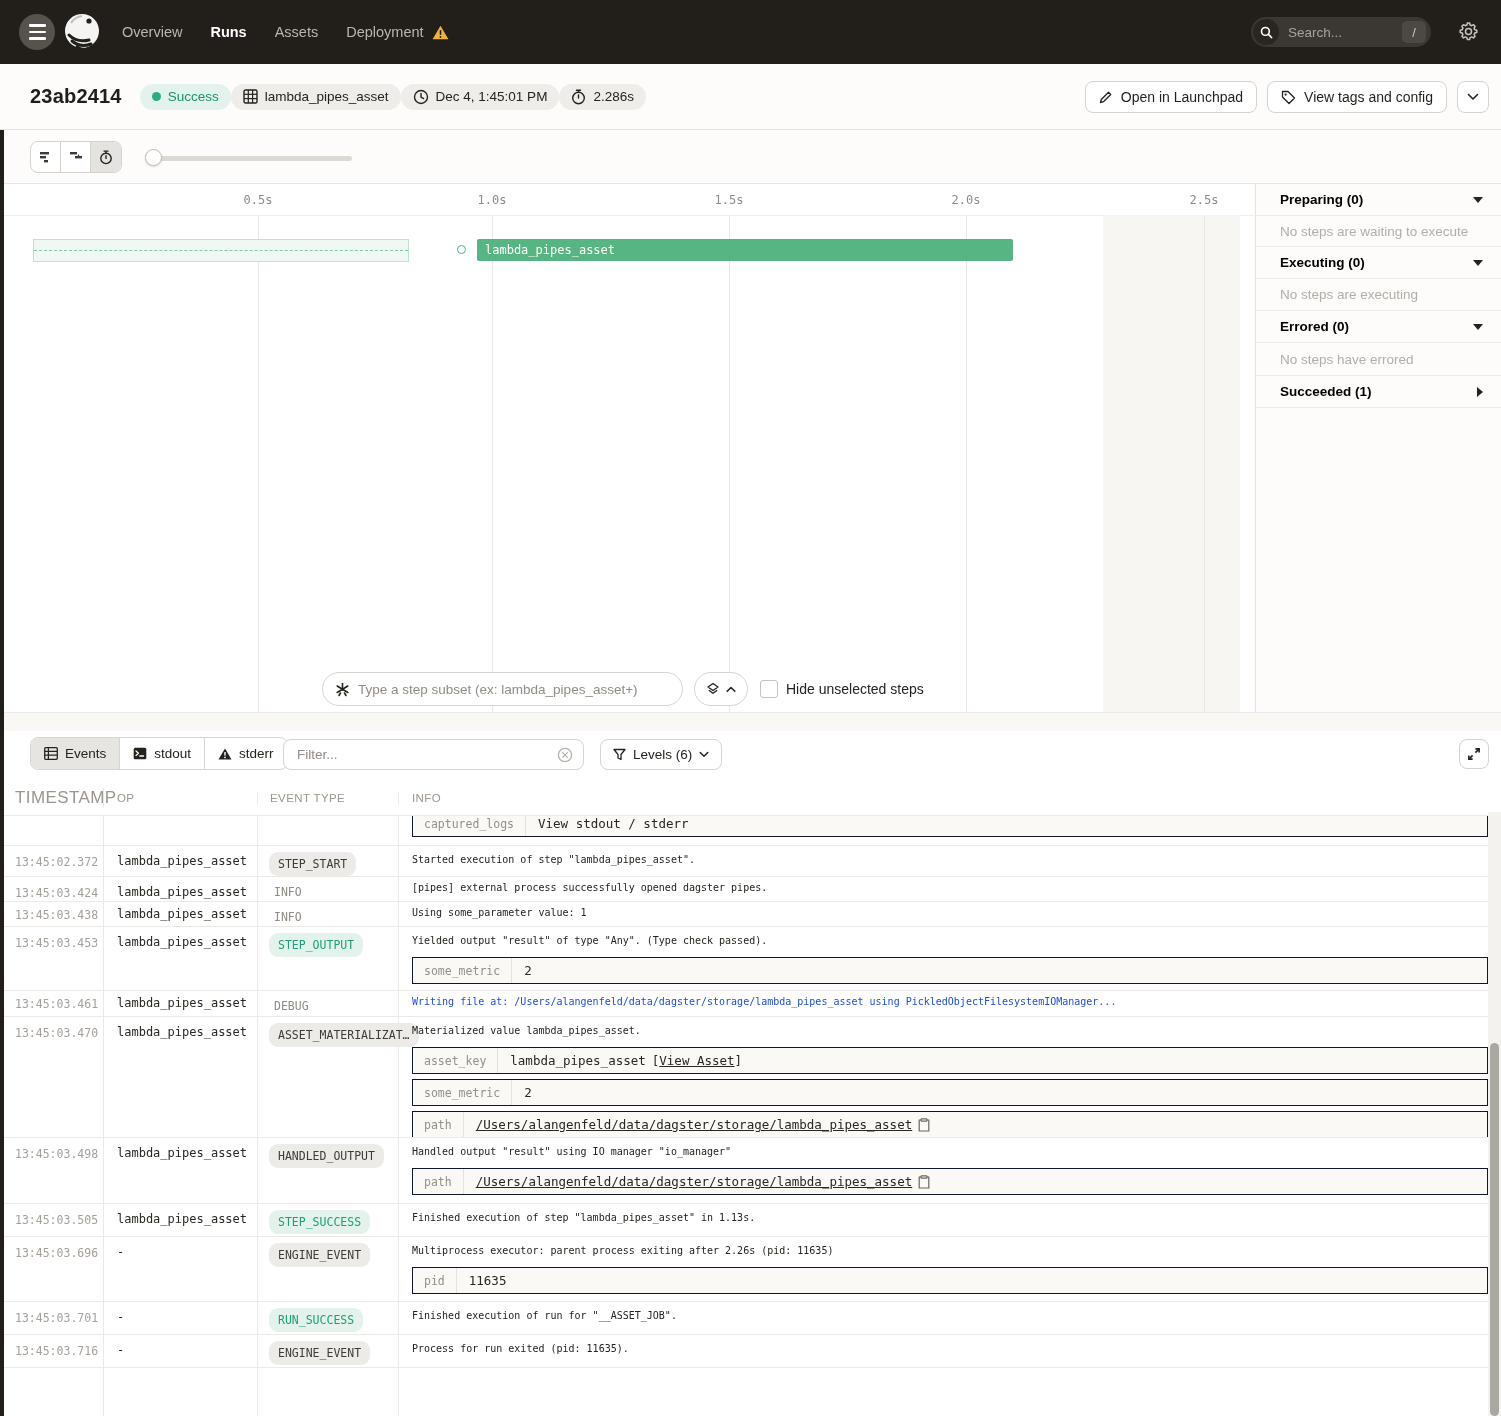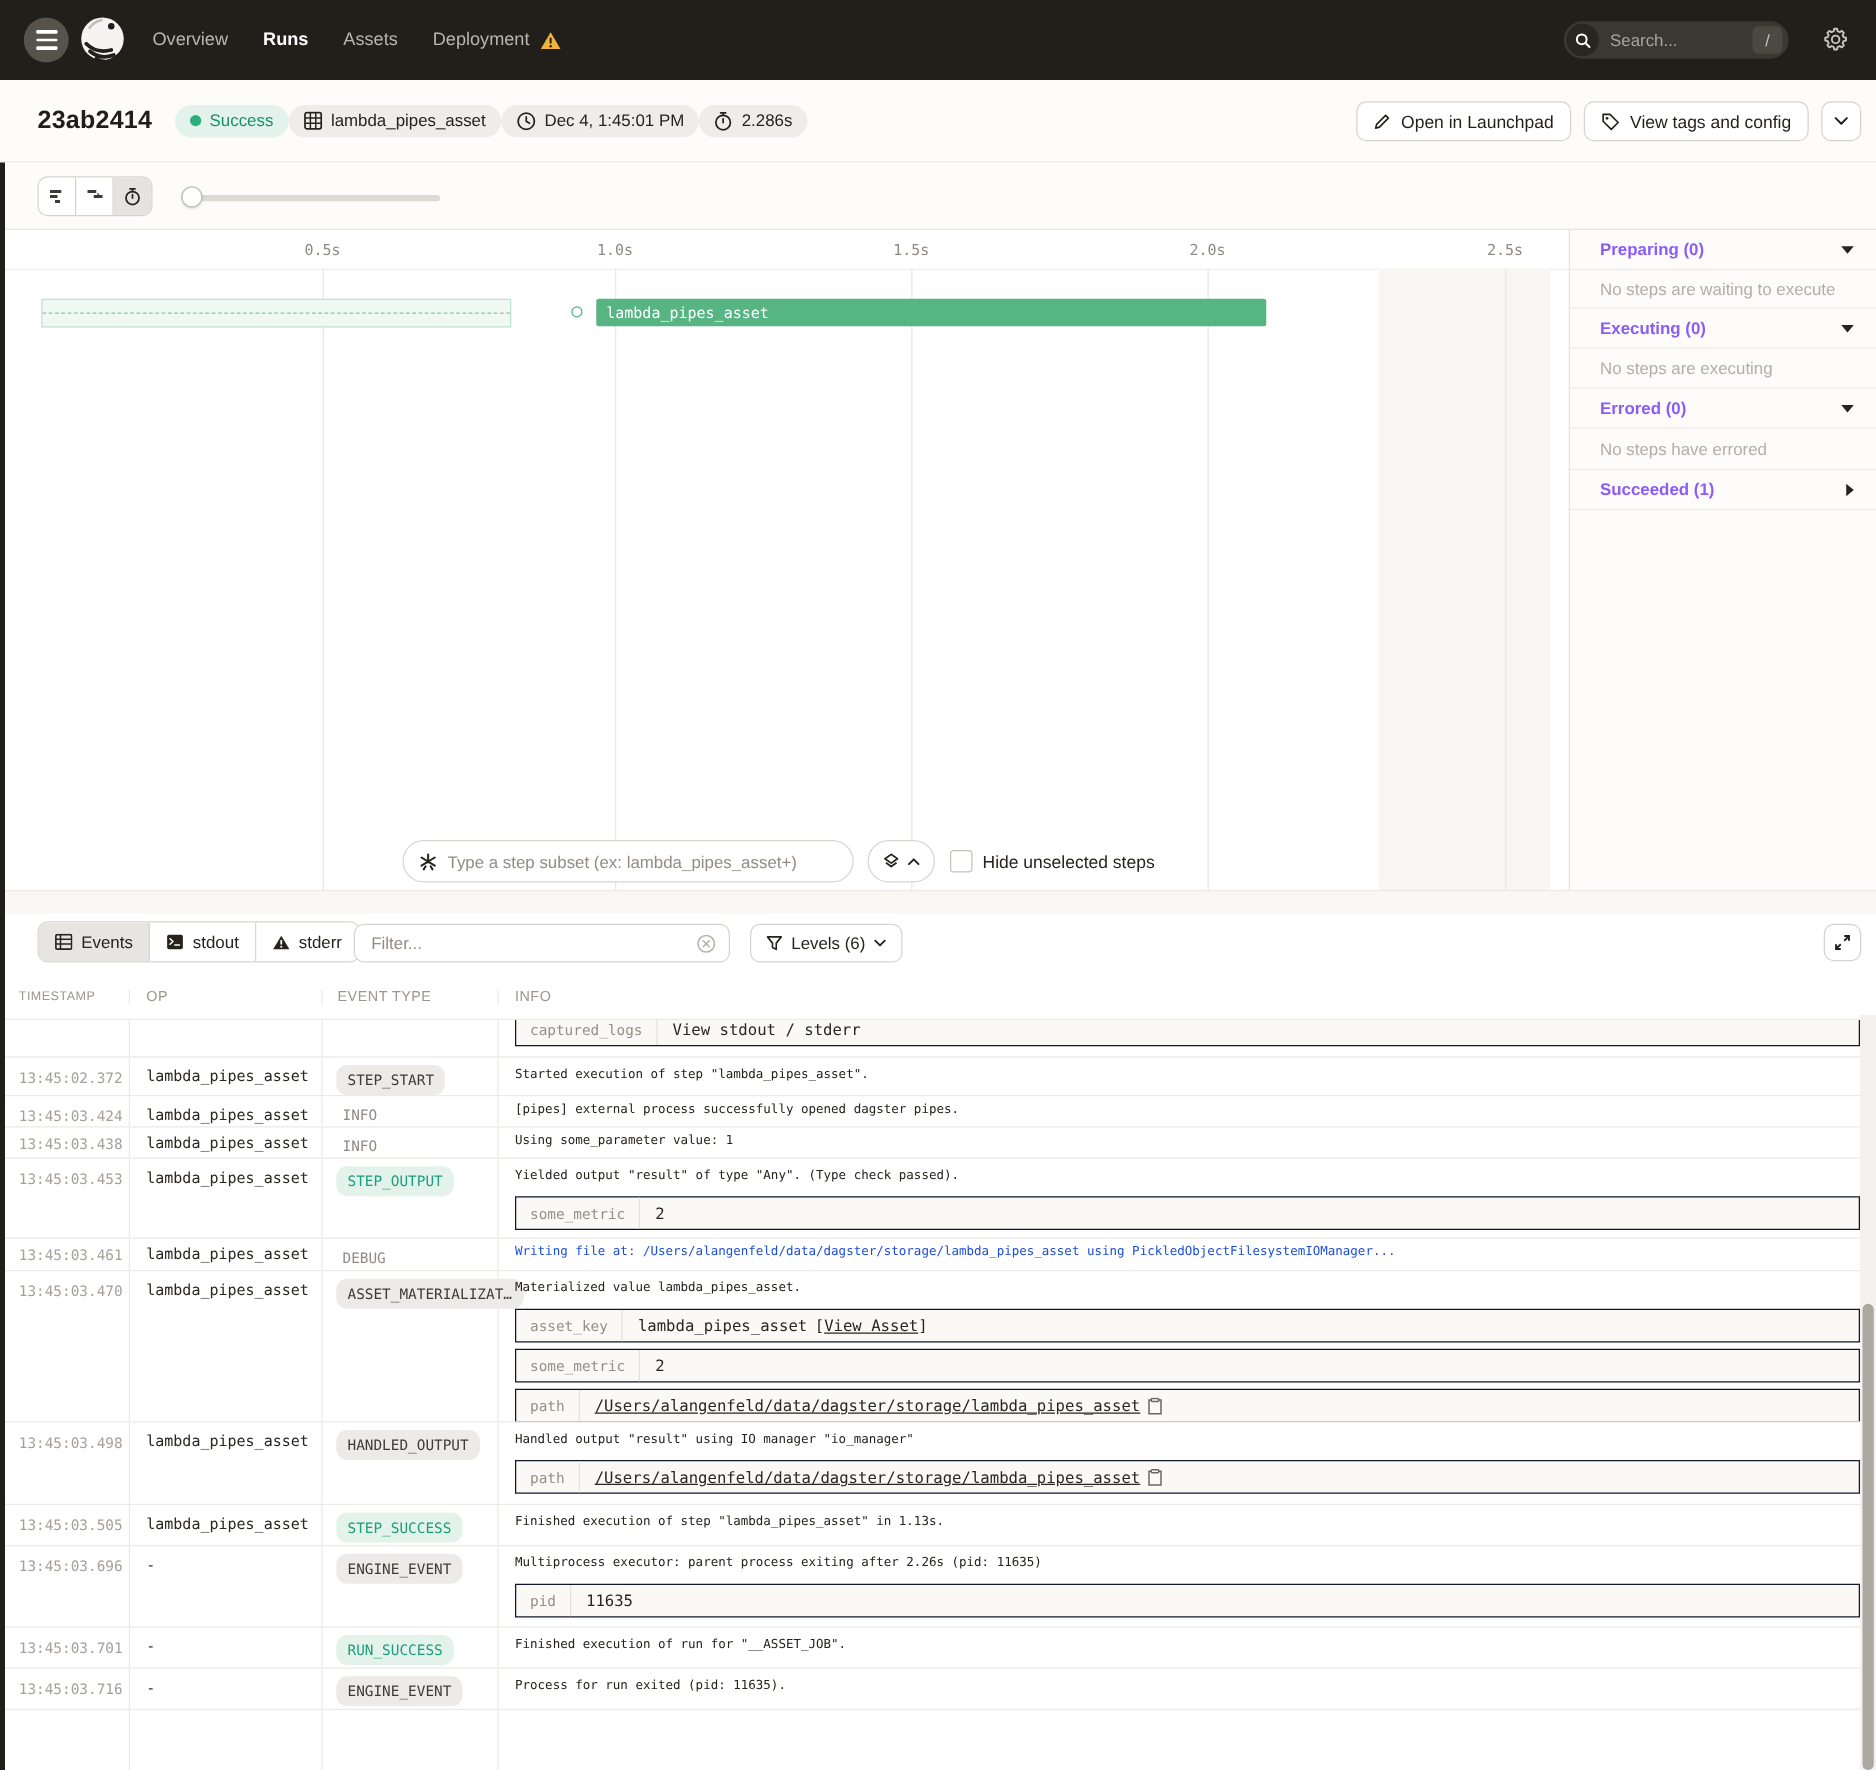--- a/index.html
+++ b/index.html
@@ -65,21 +65,21 @@
   .subset-input { position:absolute; left:322px; top:488px; width:361px; height:34px; background:#fff; border:1px solid #D8D5D0; border-radius:17px; display:flex; align-items:center; padding:0 12px; gap:8px; }
   .subset-input input { border:none; outline:none; flex:1; font-size:13.5px; color:#26221D; background:transparent; font-family:"Liberation Sans",sans-serif; }
   .subset-input input::placeholder { color:#918C85; }
   .layers-pill { position:absolute; left:694px; top:488px; width:54px; height:34px; background:#fff; border:1px solid #D8D5D0; border-radius:17px; display:flex; align-items:center; justify-content:center; gap:6px; cursor:pointer; }
   .cb-hideunselected { left:760px; top:496px; position:absolute; }
   .leftstrip { position:absolute; left:0; top:130px; width:4px; height:1286px; background:#211D18; }
 
   
   .steppanel { position:absolute; left:1255px; top:184px; width:246px; height:528px; background:#FDFCFA; border-left:1px solid #E8E5E1; }
   .sp-row { height:32px; display:flex; align-items:center; justify-content:space-between; padding:0 18px 0 24px; border-bottom:1px solid #EDEBE7; }
-  .sp-title { font-size:13.5px; font-weight:700; color:#8b5cf6; }
+  .sp-title { font-size:13.5px; font-weight:700; color:#000000; }
   .sp-empty { font-size:13.5px; color:#B3AEA7; }
   .tri-down { width:0; height:0; border-left:5px solid transparent; border-right:5px solid transparent; border-top:6px solid #26221D; }
   .tri-right { width:0; height:0; border-top:5px solid transparent; border-bottom:5px solid transparent; border-left:6px solid #26221D; }
 
   .gapstrip { position:absolute; left:0; top:712px; width:1501px; height:19px; background:#FAF8F5; border-top:1px solid #ECEAE6; }
 
   
   .events { position:absolute; left:0; top:731px; width:1501px; height:685px; background:#FFFFFF; }
   .ev-toolbar { position:absolute; left:0; top:0; width:1466px; height:49px; }
   .tabs { position:absolute; left:30px; top:6px; display:flex; height:33px; border:1px solid #D8D5D1; border-radius:8px; background:#fff; overflow:hidden; }
@@ -435,21 +435,21 @@
               <line x1="13" y1="2" x2="9" y2="6" stroke="#231F1A" stroke-width="1.7"></line>
               <polyline points="6,13 2,13 2,9" fill="none" stroke="#231F1A" stroke-width="1.7"></polyline>
               <line x1="2" y1="13" x2="6" y2="9" stroke="#231F1A" stroke-width="1.7"></line>
             </svg>
         </span>
       </div>
     </div>
 
     <div class="ev-table">
       <div class="ev-hrow">
-        <div class="c-ts ev-hcell" style="padding-top:0;color:#9B968F;font-size:10px;font-family:'Liberation Sans',sans-serif;">TIMESTAMP</div>
+        <div class="c-ts ev-hcell" style="padding-top:0;color:#9B968F;font-size:17px;font-family:'Liberation Sans',sans-serif;">TIMESTAMP</div>
         <div class="c-op ev-hcell" style="padding-top:0;color:#9B968F;font-size:11.5px;font-family:'Liberation Sans',sans-serif;">OP</div>
         <div class="c-type ev-hcell" style="padding:0 0 0 12px;color:#9B968F;font-size:11.5px;font-family:'Liberation Sans',sans-serif;display:flex;align-items:center;">EVENT TYPE</div>
         <div class="c-info ev-hcell" style="padding:0 0 0 13px;color:#9B968F;font-size:11.5px;font-family:'Liberation Sans',sans-serif;display:flex;align-items:center;">INFO</div>
       </div>
 
       <div class="ev-row" style="height:30px">
         <div class="c-ts mono"></div>
           <div class="c-op mono"></div>
           <div class="c-type"></div>
         <div class="c-info" style="padding-top:0;">

